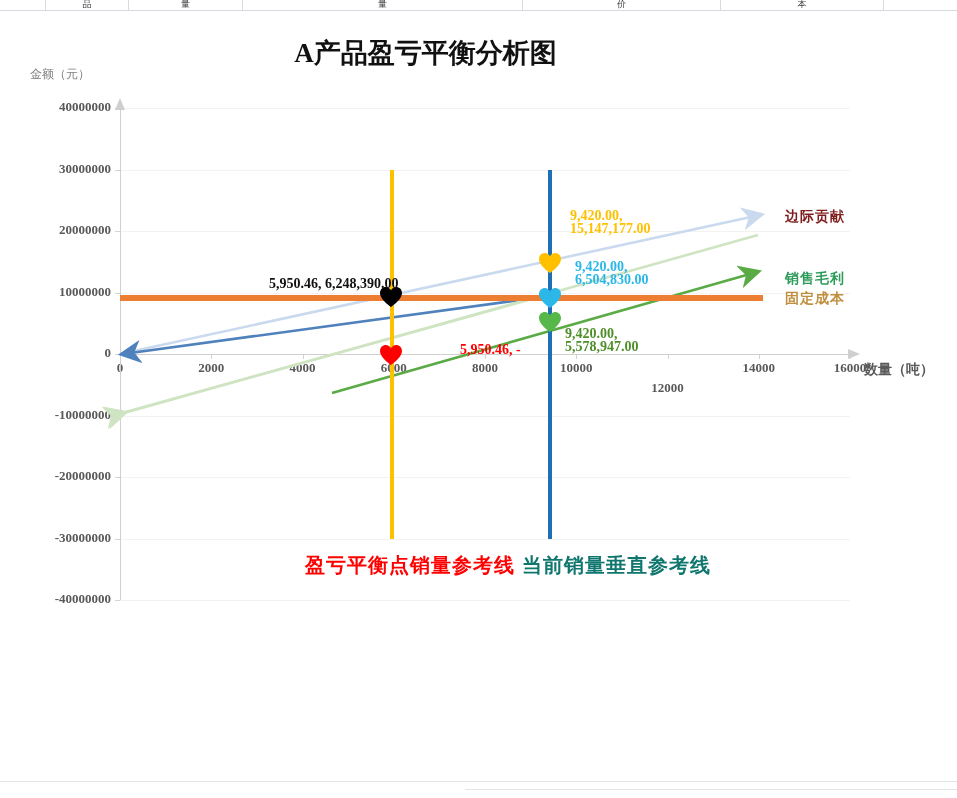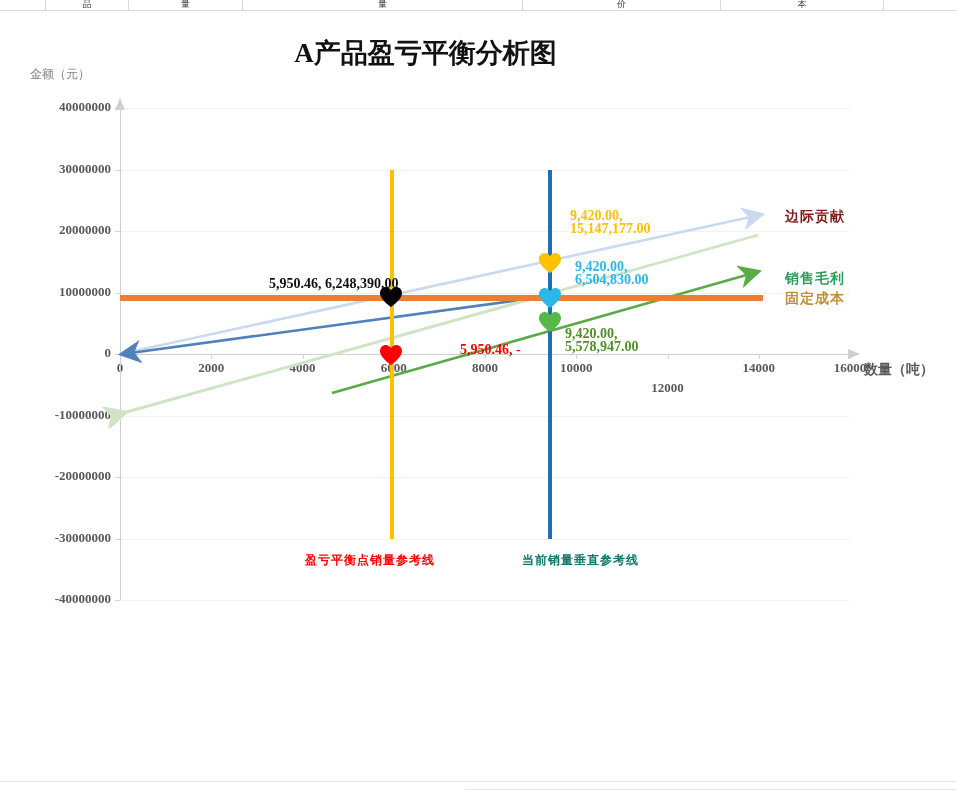--- a/index.html
+++ b/index.html
@@ -177,21 +177,21 @@
     font-weight: bold;
     font-size: 14px;
     white-space: nowrap;
     letter-spacing: 1px;
   }
 
   .ref-note {
     position: absolute;
     font-family: "Liberation Serif", serif;
     font-weight: bold;
-    font-size: 12px;
+    font-size: 20px;
     white-space: nowrap;
     letter-spacing: 1px;
   }
 </style>
 </head>
 <body>
 
 <div id="page">
 
   <div id="sheet-strip">

